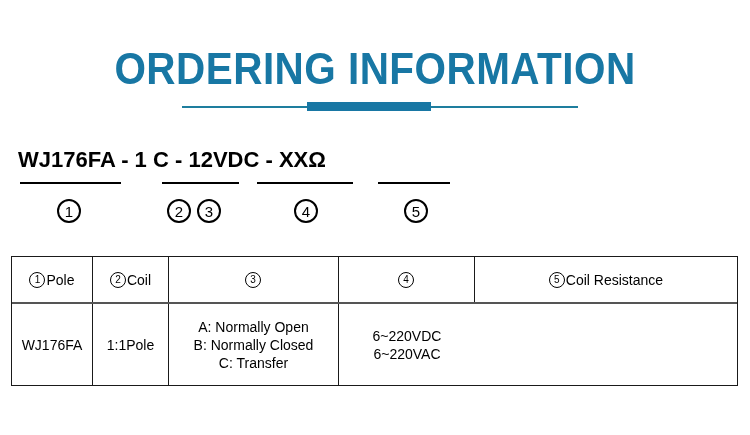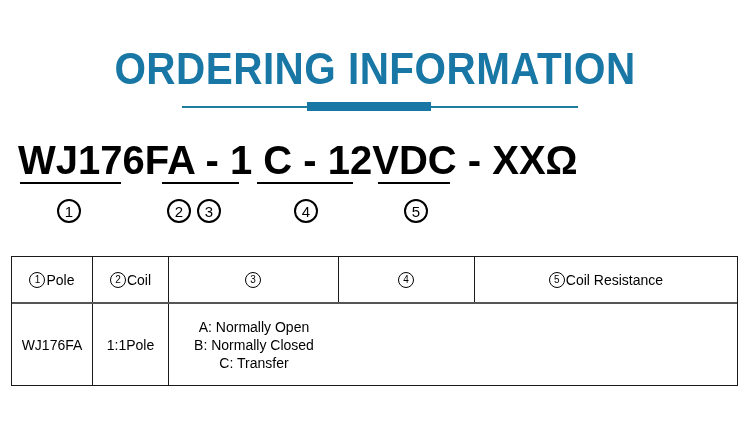--- a/index.html
+++ b/index.html
@@ -57,21 +57,21 @@
     width: 124px;
     height: 9px;
     background: #1877a4;
   }
 
   
   .partno {
     position: absolute;
     left: 18px;
     top: 142px;
-    font-size: 40px;
+    font-size: 22px;
     font-weight: bold;
     line-height: 36px;
     white-space: nowrap;
     letter-spacing: 0px;
     color: #000000;
   }
   .partno .seg { display: inline; }
   .partno .sep { display: inline; }
 
   
@@ -232,15 +232,17 @@
       </span>
     </div>
   </div>
 
   <div class="trow trow-body">
     <div class="tcell c1">WJ176FA</div>
     <div class="tcell c2">1:1Pole</div>
     <div class="tcell c3 cell-left-list">A: Normally Open
 B: Normally Closed
 C: Transfer</div>
+    <div class="tcell c4 cell-multi">6~220VDC
+6~220VAC</div>
   </div>
 
 </div>
 
 </body></html>

